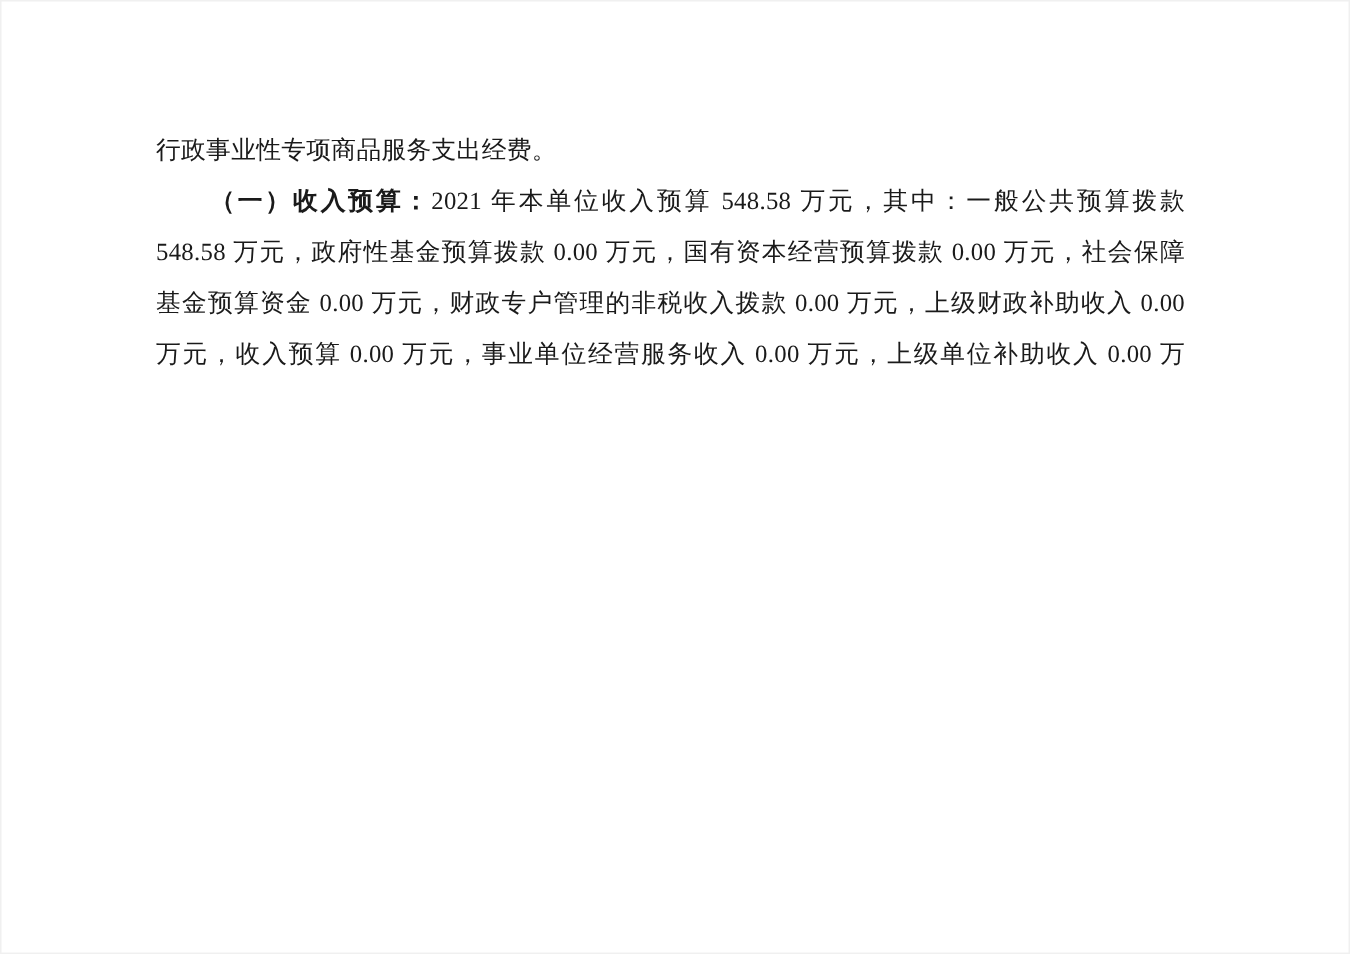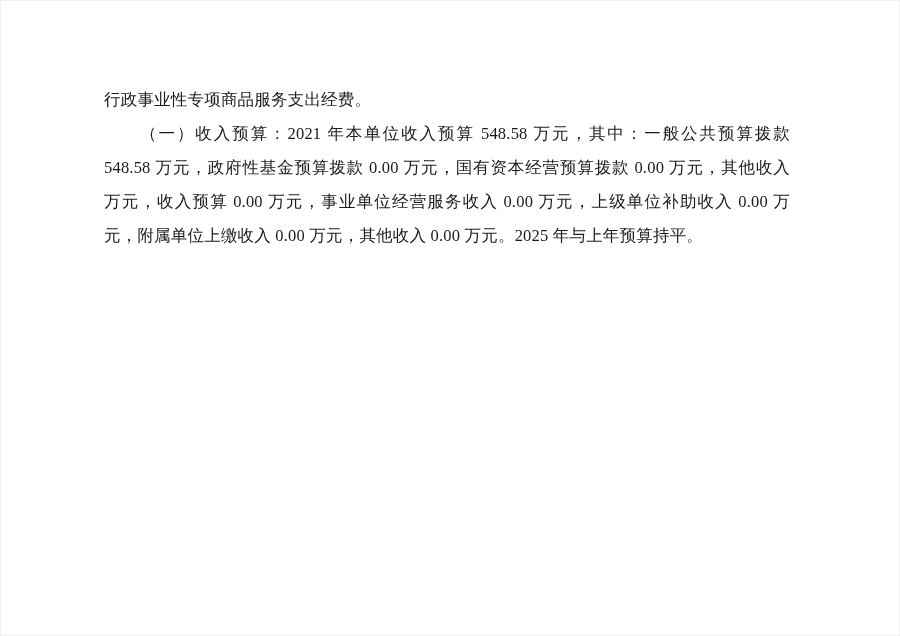--- a/index.html
+++ b/index.html
@@ -44,37 +44,37 @@
     text-align-last: justify;
   }
   .line.left {
     text-align: left;
     text-align-last: left;
   }
   .line.first-indent {
     padding-left: 36px;
   }
   .bold {
-    font-weight: normal;
+    font-weight: bold;
     margin-top: 42px;
   }
 </style>
 </head>
 <body>
 
 <div class="page">
   <div class="text-block">
 
     <div class="line left">行政事业性专项商品服务支出经费。</div>
 
     <div class="line flush first-indent">
       <span class="bold">（一）收入预算：</span><span>2021 年本单位收入预算 548.58 万元，其中：一般公共预算拨款</span>
     </div>
 
-    <div class="line flush">548.58 万元，政府性基金预算拨款 0.00 万元，国有资本经营预算拨款 0.00 万元，其他收入</div>
+    <div class="line flush">548.58 万元，政府性基金预算拨款 0.00 万元，国有资本经营预算拨款 0.00 万元，社会保障</div>
 
+    <div class="line flush">基金预算资金 0.00 万元，财政专户管理的非税收入拨款 0.00 万元，上级财政补助收入 0.00</div>
 
     <div class="line flush">万元，收入预算 0.00 万元，事业单位经营服务收入 0.00 万元，上级单位补助收入 0.00 万</div>
 
-    <div class="line left">元，附属单位上缴收入 0.00 万元，其他收入 0.00 万元。2025 年与上年预算持平。</div>
 
   </div>
 </div>
 
 </body></html>

